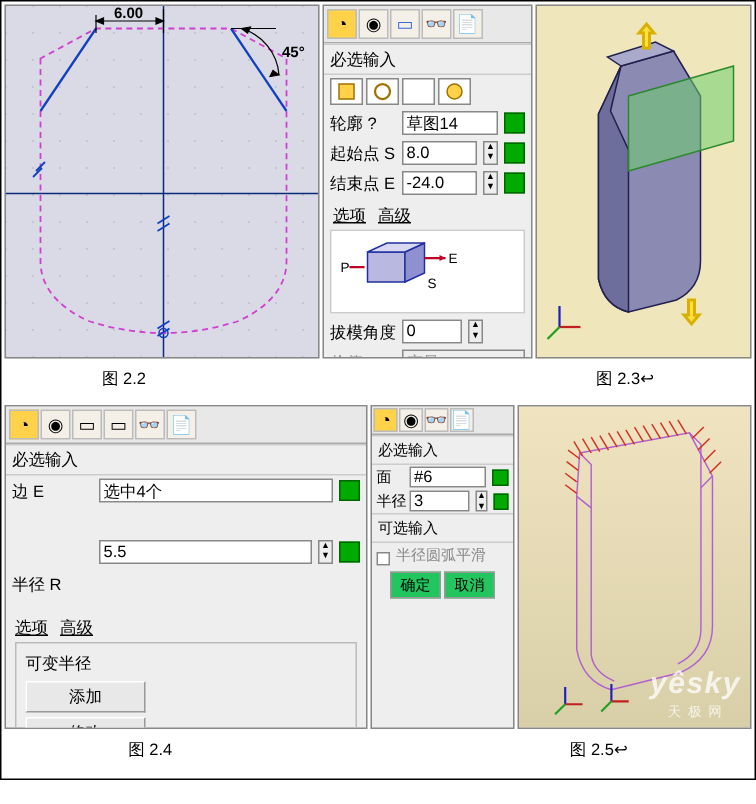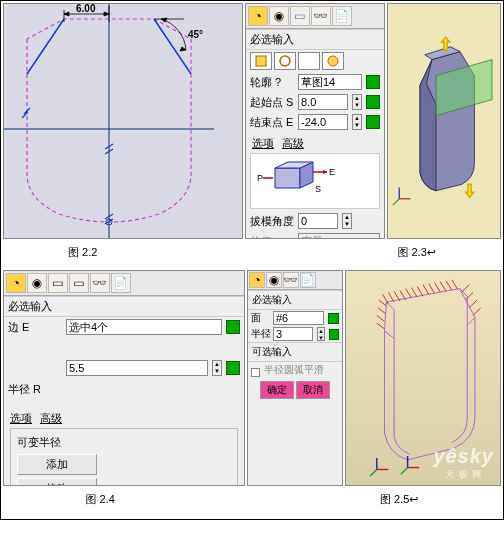--- a/index.html
+++ b/index.html
@@ -25,32 +25,32 @@
   .gbtn { width: 14px; height: 14px; background:#0a0; border:1px solid #060; }
   .tabs { display:flex; gap:8px; padding: 4px 6px 0; font-size:11px; }
   .tab { text-decoration: underline; cursor:pointer; }
   .caption-row { display:flex; justify-content:space-around; padding: 6px 0 10px; font-size: 11px; }
   .btn3d { background:#e8e8e8; border:1px solid #999; border-top-color:#fff; border-left-color:#fff; padding: 2px 14px; font-size:11px; cursor:pointer; width: 80px; text-align:center; }
   .watermark { position:absolute; bottom:4px; right:6px; color:rgba(255,255,255,0.75); font-family: Arial; text-align:center; pointer-events:none; }
   .watermark .big { font-size:20px; font-style:italic; font-weight:bold; letter-spacing:1px; }
   .watermark .small { font-size:9px; letter-spacing:1px; }
   .checkbox-row { display:flex; align-items:flex-end; gap:4px; padding:2px 4px; font-size:11px; color:#888; }
   .cb { width:11px; height:11px; border:1px solid #888; background:#fff; }
-  .small-btn { background:#ec4899; border:1px solid #999; padding:1px 6px; font-size:10px; }
+  .small-btn { background:#22c55e; border:1px solid #999; padding:1px 6px; font-size:10px; }
   .iso-img { background:#efe6bc; position:relative; }
   svg { display:block; }
 </style>
 </head>
 <body>
 
 <div class="outer">
 
   <div class="row" style="height:236px;">
 
-    <div class="panel sketch-area dots-bg" style="width:240px;">
+    <div class="panel sketch-area dots-bg" style="width:210px;">
       <svg viewBox="0 0 210 236" width="210" height="236">
 
         <line x1="105" y1="0" x2="105" y2="236" stroke="#0a2a7a" stroke-width="1"></line>
         <line x1="0" y1="125" x2="210" y2="125" stroke="#0a2a7a" stroke-width="1"></line>
 
         <path d="M23 35 L23 170 Q23 195 55 210 Q105 226 155 210 Q187 195 187 170 L187 35 L150 15 L60 15 Z" fill="none" stroke="#d040d0" stroke-width="1.2" stroke-dasharray="4 3"></path>
 
         <line x1="23" y1="70" x2="60" y2="15" stroke="#1040c0" stroke-width="1.5"></line>
         <line x1="150" y1="15" x2="187" y2="70" stroke="#1040c0" stroke-width="1.5"></line>
 

